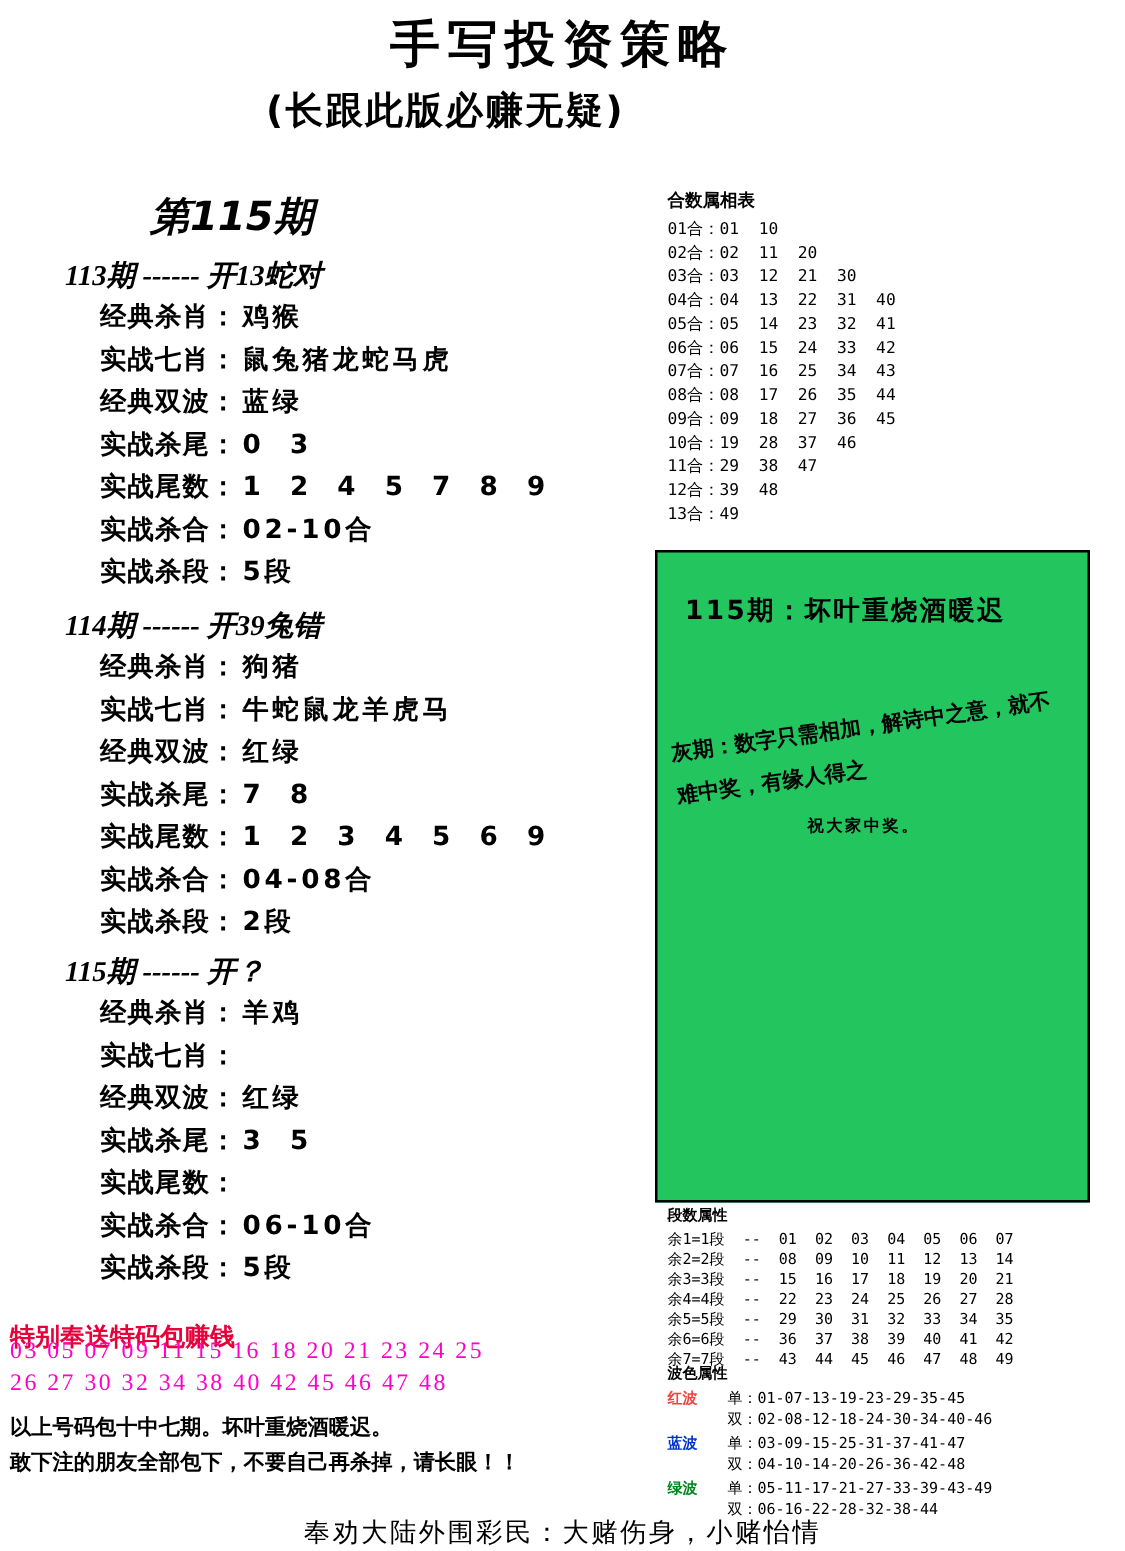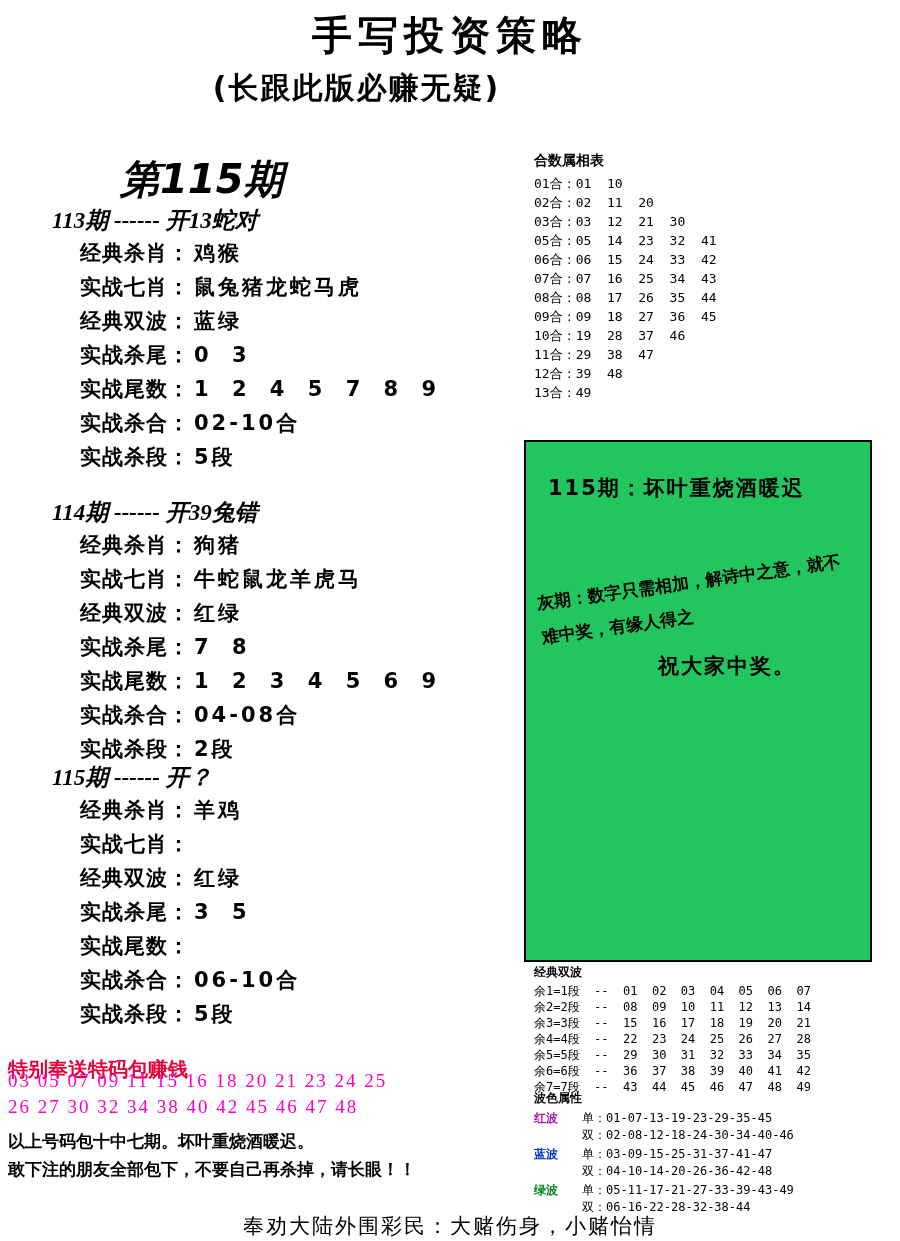--- a/index.html
+++ b/index.html
@@ -21,21 +21,21 @@
   }
   .title-sub{
     position:absolute;left:0;top:68px;width:713px;text-align:center;
     font-size:30px;font-weight:bold;letter-spacing:2px;
     font-family:"DejaVu Sans", sans-serif;
   }
 
   
   .issue-head{
     position:absolute;left:120px;top:152px;
-    font-size:40px;font-weight:bold;font-style:italic;
+    font-size:32px;font-weight:bold;font-style:italic;
     font-family:"DejaVu Sans", sans-serif;
   }
 
   
   .block{position:absolute;left:40px;width:500px;}
   .blk-title{
     font-size:23px;font-style:italic;font-weight:bold;
     padding-left:12px;
     font-family:"Liberation Serif", serif;
   }
@@ -103,37 +103,37 @@
     font-size:21px;font-weight:bold;letter-spacing:2px;
     font-family:"DejaVu Sans", sans-serif;
   }
   .poem-slant{
     position:absolute;left:12px;top:122px;width:320px;
     transform:rotate(-8deg);
     font-size:17px;font-weight:bold;line-height:34px;
     font-family:"DejaVu Sans", sans-serif;
   }
   .poem-wish{
-    position:absolute;left:132px;top:210px;
-    font-size:21px;font-weight:bold;letter-spacing:2px;
+    position:absolute;left:120px;top:210px;
+    font-size:13px;font-weight:bold;letter-spacing:2px;
     font-family:"DejaVu Sans", sans-serif;
   }
 
   
   .duan{position:absolute;left:534px;top:964px;width:340px;}
   .duan .cap{font-size:12px;font-weight:bold;margin-bottom:2px;font-family:"DejaVu Sans", sans-serif;}
   .duan .ln{font-size:12px;line-height:16px;white-space:pre;font-family:"DejaVu Sans Mono", monospace;}
 
   
   .bose{position:absolute;left:534px;top:1090px;width:350px;}
   .bose .cap{font-size:12px;font-weight:bold;margin-bottom:3px;font-family:"DejaVu Sans", sans-serif;}
   .bose .grp{display:flex;font-size:12px;line-height:17px;font-family:"DejaVu Sans Mono", monospace;margin-bottom:2px;}
   .bose .nm{width:48px;font-weight:bold;font-family:"DejaVu Sans", sans-serif;}
   .bose .rows div{white-space:pre;}
-  .c-red{color:#a21caf;}
+  .c-red{color:#ef4444;}
   .c-blue{color:#0033cc;}
   .c-green{color:#00861e;}
 </style>
 </head>
 <body>
 
 <div class="page">
 
   <div class="title-main">手写投资策略</div>
   <div class="title-sub">(长跟此版必赚无疑)</div>
@@ -164,21 +164,21 @@
     <div class="row">
         <span class="lbl">实战杀合：</span>
         <span class="val">02-10合</span>
       </div>
     <div class="row">
         <span class="lbl">实战杀段：</span>
         <span class="val">5段</span>
       </div>
   </div>
 
-  <div class="block" style="top:485px;margin-top:12px;">
+  <div class="block" style="top:485px;">
     <div class="blk-title">114期 ------ 开39兔错</div>
     <div class="row">
         <span class="lbl">经典杀肖：</span>
         <span class="val">狗猪</span>
       </div>
     <div class="row">
         <span class="lbl">实战七肖：</span>
         <span class="val">牛蛇鼠龙羊虎马</span>
       </div>
     <div class="row">
@@ -238,39 +238,40 @@
   <div class="bonus-line2">26 27 30 32 34 38 40 42 45 46 47 48</div>
   <div class="note1">以上号码包十中七期。坏叶重烧酒暖迟。</div>
   <div class="note2">敢下注的朋友全部包下，不要自己再杀掉，请长眼！！</div>
   <div class="footer">奉劝大陆外围彩民：大赌伤身，小赌怡情</div>
 
   <div class="tbl-heshu">
     <div class="cap">合数属相表</div>
     <div class="ln">01合：01  10</div>
     <div class="ln">02合：02  11  20</div>
     <div class="ln">03合：03  12  21  30</div>
+    <div class="ln">04合：04  13  22  31  40</div>
     <div class="ln">05合：05  14  23  32  41</div>
     <div class="ln">06合：06  15  24  33  42</div>
     <div class="ln">07合：07  16  25  34  43</div>
     <div class="ln">08合：08  17  26  35  44</div>
     <div class="ln">09合：09  18  27  36  45</div>
     <div class="ln">10合：19  28  37  46</div>
     <div class="ln">11合：29  38  47</div>
     <div class="ln">12合：39  48</div>
     <div class="ln">13合：49</div>
   </div>
 
   <div class="poem-box">
     <div class="poem-head">115期：坏叶重烧酒暖迟</div>
     <div class="poem-slant">灰期：数字只需相加，解诗中之意，就不难中奖，有缘人得之</div>
     <div class="poem-wish">祝大家中奖。</div>
   </div>
 
   <div class="duan">
-    <div class="cap">经典双波</div>
+    <div class="cap">段数属性</div>
     <div class="ln">余1=1段  --  01  02  03  04  05  06  07</div>
     <div class="ln">余2=2段  --  08  09  10  11  12  13  14</div>
     <div class="ln">余3=3段  --  15  16  17  18  19  20  21</div>
     <div class="ln">余4=4段  --  22  23  24  25  26  27  28</div>
     <div class="ln">余5=5段  --  29  30  31  32  33  34  35</div>
     <div class="ln">余6=6段  --  36  37  38  39  40  41  42</div>
     <div class="ln">余7=7段  --  43  44  45  46  47  48  49</div>
   </div>
 
   <div class="bose">

